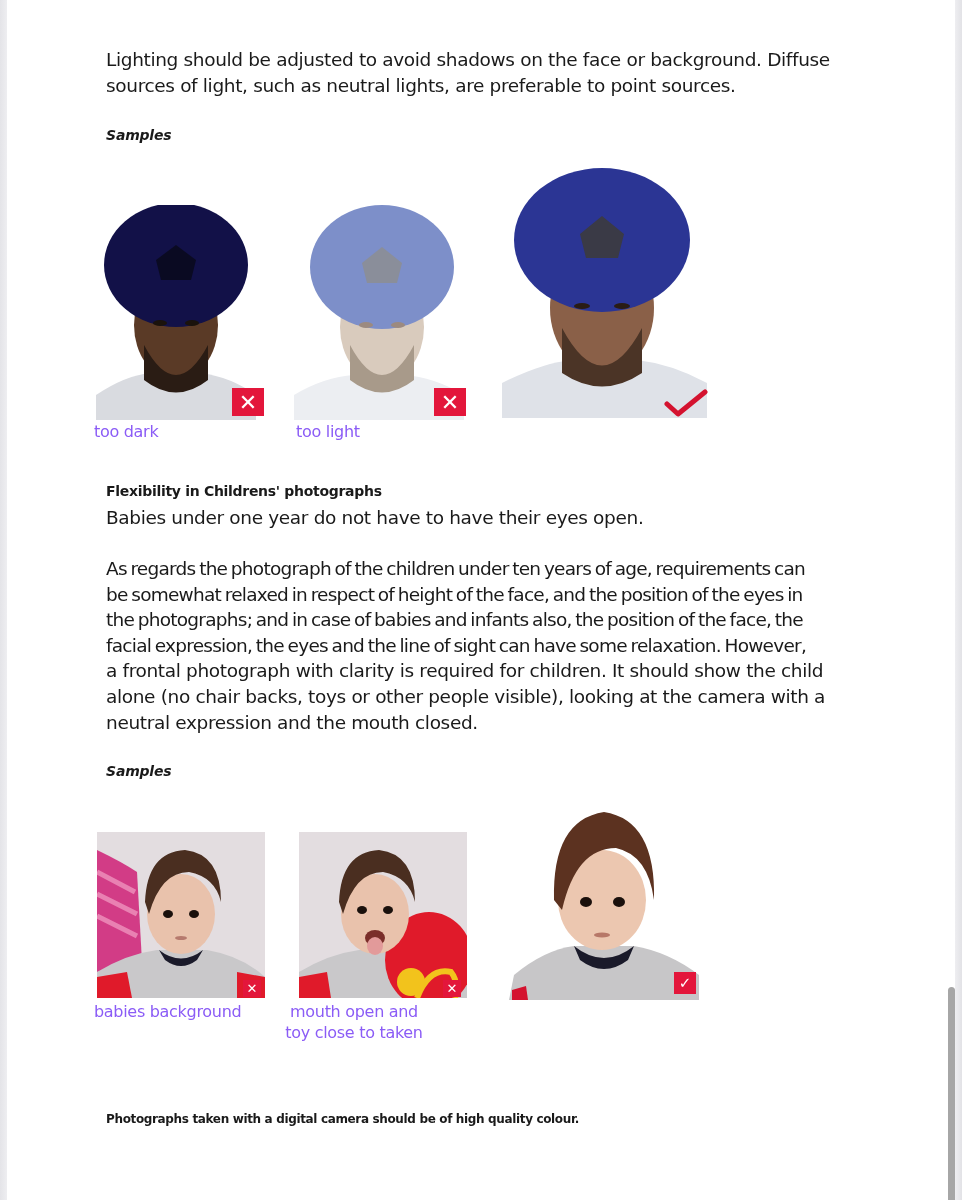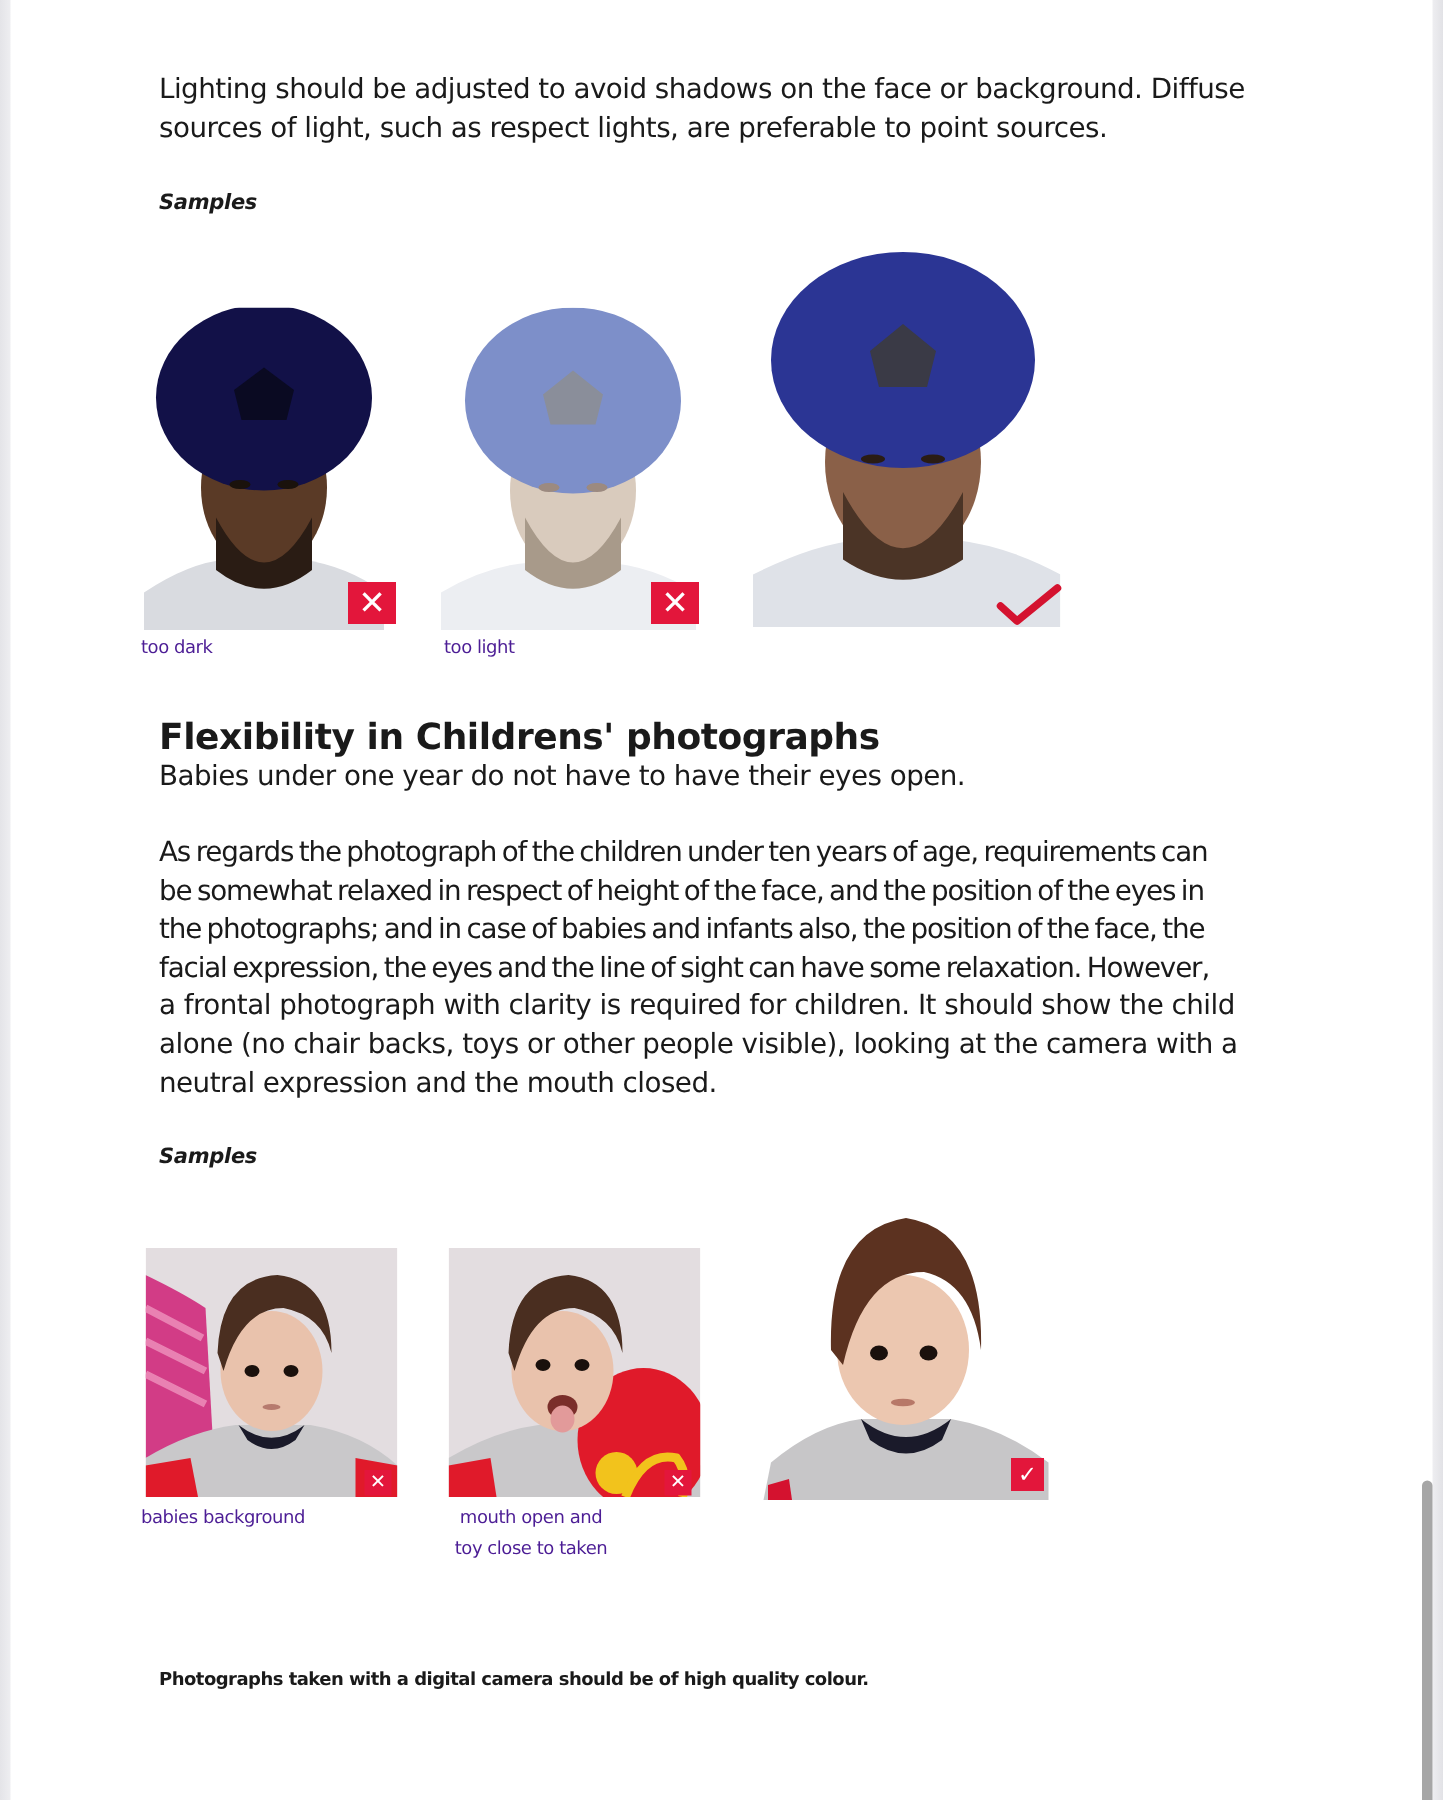--- a/index.html
+++ b/index.html
@@ -21,48 +21,48 @@
       position: absolute; left: 948px; top: 987px; width: 7px; height: 213px;
       background: #a6a6a6; border-radius: 4px 4px 0 0;
     }
     .page { position: absolute; left: 94px; top: 0; width: 790px; }
     .p {
       position: absolute; left: 0; font-size: 18.5px; line-height: 25.5px;
       margin: 12px; letter-spacing: -0.35px; white-space: nowrap;
     }
     .condensed { letter-spacing: -0.75px; word-spacing: -1.5px; }
     .samples { font-style: italic; font-weight: bold; font-size: 14px; letter-spacing: -0.2px; }
-    .heading { font-weight: bold; font-size: 24px; letter-spacing: -0.3px; }
+    .heading { font-weight: bold; font-size: 14px; letter-spacing: -0.3px; }
     .final { font-weight: bold; font-size: 12px; letter-spacing: -0.35px; }
 
     .photo { position: absolute; overflow: hidden; }
     .photo svg { display: block; width: 100%; height: 100%; }
     .caption {
-      position: absolute; font-size: 12px; line-height: 21px; white-space: nowrap;
-      letter-spacing: -0.3px; color: #4c1d95;
+      position: absolute; font-size: 16px; line-height: 21px; white-space: nowrap;
+      letter-spacing: -0.3px; color: #8b5cf6;
     }
     .caption.center { text-align: center; }
     .badge {
       position: absolute; background: #e3163b; color: #fff;
       display: flex; align-items: center; justify-content: center;
       font-family: "DejaVu Sans", sans-serif; font-weight: bold;
     }
     .check-mark { position: absolute; }
   </style>
 </head>
 <body>
 
 <div class="edge-left"></div>
 <div class="edge-right"></div>
 <div class="scrollbar-thumb"></div>
 
 <div class="page">
 
   <p class="p" style="top:35px">Lighting should be adjusted to avoid shadows on the face or background. Diffuse</p>
-  <p class="p" style="top:61px">sources of light, such as respect lights, are preferable to point sources.</p>
+  <p class="p" style="top:61px">sources of light, such as neutral lights, are preferable to point sources.</p>
 
   <p class="p samples" style="top:111px">Samples</p>
 
   <div class="photo" style="left:2px; top:205px; width:160px; height:215px;">
     <svg viewBox="0 0 160 215" preserveAspectRatio="none">
       <rect width="160" height="215" fill="#ffffff"></rect>
       <path d="M0 215 L0 190 Q30 170 55 168 L105 168 Q135 172 160 190 L160 215 Z" fill="#d9dbe0"></path>
       <ellipse cx="80" cy="120" rx="42" ry="55" fill="#5a3a26"></ellipse>
       <path d="M48 140 Q80 200 112 140 L112 175 Q80 200 48 175 Z" fill="#2a1c14"></path>
       <ellipse cx="80" cy="60" rx="72" ry="62" fill="#121148"></ellipse>

